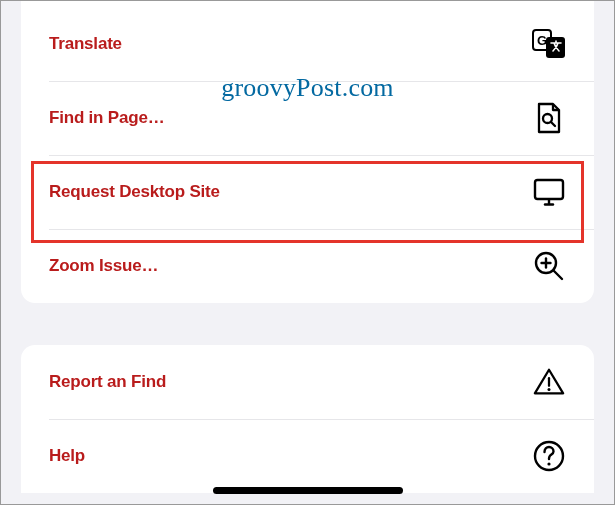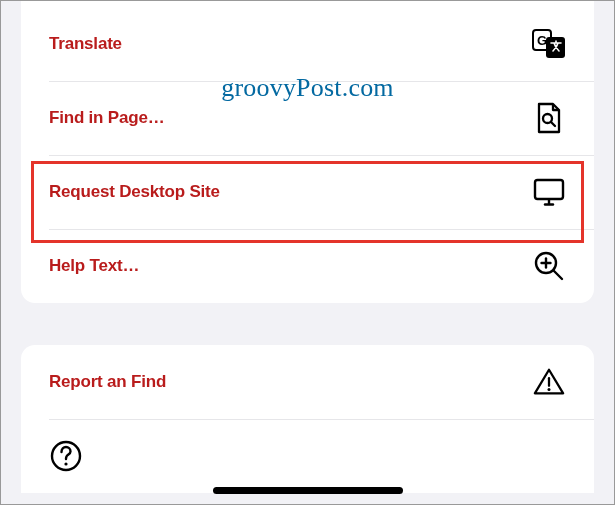--- a/index.html
+++ b/index.html
@@ -109,21 +109,21 @@
     <span class="icon">
       <svg width="34" height="30" viewBox="0 0 34 30">
         <rect x="3" y="3" width="28" height="19" rx="2.5" fill="none" stroke="#000" stroke-width="2.4"></rect>
         <line x1="13" y1="27.5" x2="21" y2="27.5" stroke="#000" stroke-width="2.4" stroke-linecap="round"></line>
         <line x1="17" y1="22" x2="17" y2="27" stroke="#000" stroke-width="2.4"></line>
       </svg>
     </span>
   </div>
 
   <div class="row">
-    <span class="label">Help Text…</span>
+    <span class="label">Zoom Issue…</span>
     <span class="icon">
       <svg width="34" height="34" viewBox="0 0 34 34">
         <circle cx="14" cy="14" r="10" fill="none" stroke="#000" stroke-width="2.4"></circle>
         <line x1="21.5" y1="21.5" x2="30" y2="30" stroke="#000" stroke-width="2.4" stroke-linecap="round"></line>
         <line x1="9.5" y1="14" x2="18.5" y2="14" stroke="#000" stroke-width="2.4" stroke-linecap="round"></line>
         <line x1="14" y1="9.5" x2="14" y2="18.5" stroke="#000" stroke-width="2.4" stroke-linecap="round"></line>
       </svg>
     </span>
   </div>
 
@@ -136,20 +136,21 @@
     <span class="icon">
       <svg width="36" height="32" viewBox="0 0 36 32">
         <path d="M18 3 L33 28 H3 Z" fill="none" stroke="#000" stroke-width="2.4" stroke-linejoin="round"></path>
         <line x1="18" y1="12" x2="18" y2="20" stroke="#000" stroke-width="2.4" stroke-linecap="round"></line>
         <circle cx="18" cy="24" r="1.6" fill="#000"></circle>
       </svg>
     </span>
   </div>
 
   <div class="row">
+    <span class="label">Help</span>
     <span class="icon">
       <svg width="34" height="34" viewBox="0 0 34 34">
         <circle cx="17" cy="17" r="14" fill="none" stroke="#000" stroke-width="2.4"></circle>
         <path d="M12.5 13 c0 -3 2 -5 4.5 -5 s4.5 2 4.5 4.5 c0 2.5 -3 3 -4 5 c-0.3 0.7 -0.5 1.5 -0.5 2.5" fill="none" stroke="#000" stroke-width="2.4" stroke-linecap="round"></path>
         <circle cx="17" cy="25" r="1.6" fill="#000"></circle>
       </svg>
     </span>
   </div>
 
 </div>

